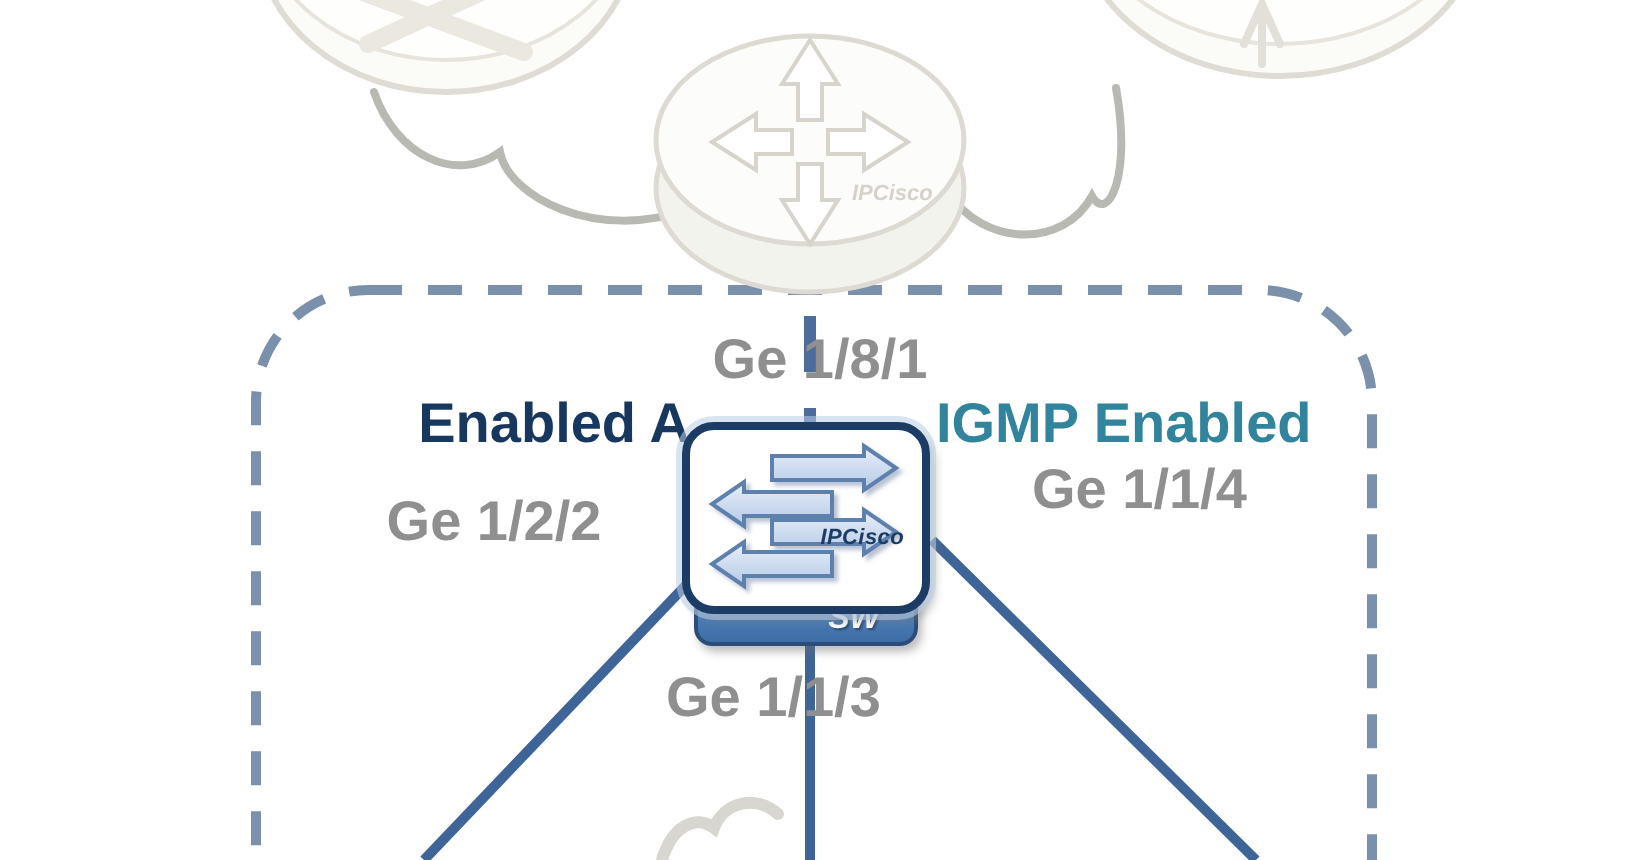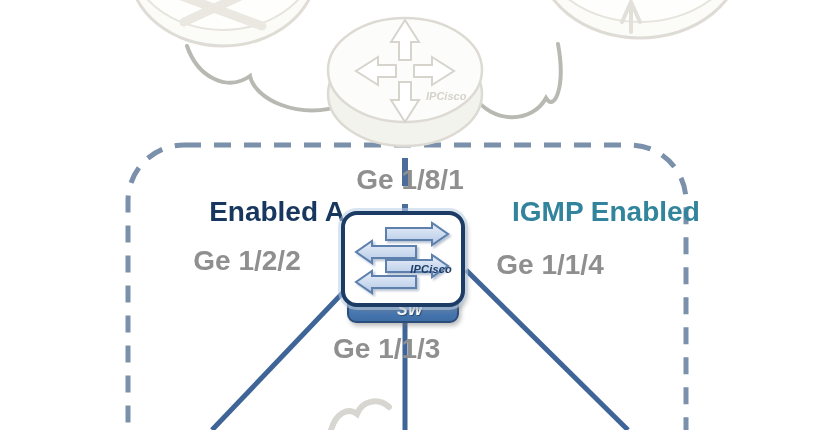--- a/index.html
+++ b/index.html
@@ -5,34 +5,34 @@
   html,body{margin:0;padding:0;background:#fff;}
   .canvas{
     position:relative;width:820px;height:430px;overflow:hidden;background:#ffffff;
     font-family:"Liberation Sans",sans-serif;
   }
   .layer{position:absolute;left:0;top:0;width:820px;height:430px;}
   .lbl{position:absolute;white-space:nowrap;font-weight:bold;line-height:1.1;}
   .port-label{font-size:28px;color:#8f8f8f;}
   #port-uplink{left:340px;top:165px;width:140px;text-align:center;}
   #port-left{left:167px;top:246px;width:160px;text-align:center;}
-  #port-right{left:470px;top:250px;width:160px;text-align:center;}
+  #port-right{left:470px;top:230px;width:160px;padding-left:46px;}
   #port-down{left:333px;top:334px;width:150px;text-align:left;}
   #switch-name{left:150px;top:197px;width:195px;text-align:right;font-size:28px;color:#17375e;}
-  #igmp-status{left:468px;top:197px;font-size:28px;color:#31849b;margin-left:44px;}
+  #igmp-status{left:468px;top:197px;font-size:28px;color:#31849b;}
   
   .switch{position:absolute;left:341px;top:211px;width:124px;height:112px;}
   .switch-banner{
     position:absolute;left:6px;right:6px;bottom:0;height:36px;
     background:linear-gradient(#8fb2dd,#4f81bd 55%,#3f6da5);
     border:2px solid #2c4d79;border-radius:9px;
     box-shadow:2px 3px 4px rgba(110,110,110,.45);
   }
   .switch-banner .sw-text{
-    position:absolute;left:0;right:0;bottom:2px;
+    position:absolute;left:0;right:0;bottom:2px;text-align:center;
     color:#ffffff;font-weight:bold;font-style:italic;font-size:16px;
     text-shadow:1px 1px 1px rgba(0,0,0,.35);
     padding-left:48px;
   }
   .switch-card{
     position:absolute;left:0;right:0;top:0;height:88px;background:#ffffff;
     border:4px solid #1c3c66;border-radius:16px;
     box-shadow:0 0 0 3px rgba(185,205,230,.55),3px 4px 4px rgba(125,125,125,.4);
   }
   .switch-arrows{position:absolute;left:1px;top:3px;}

